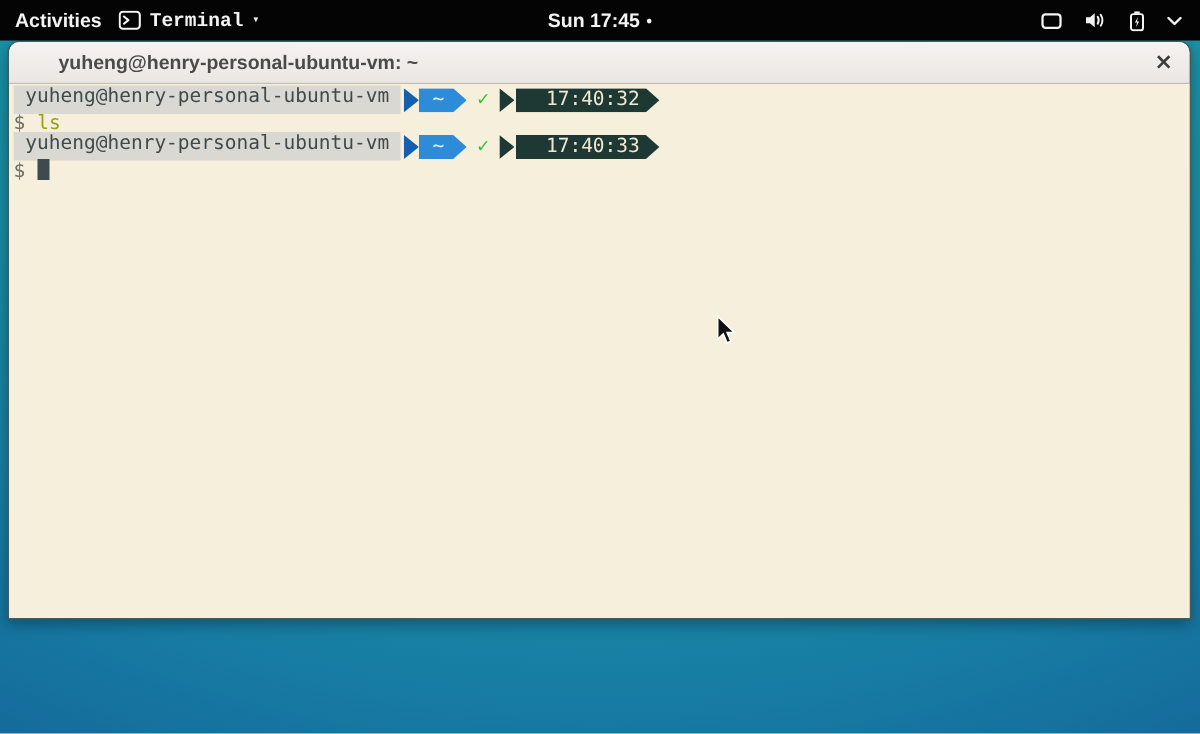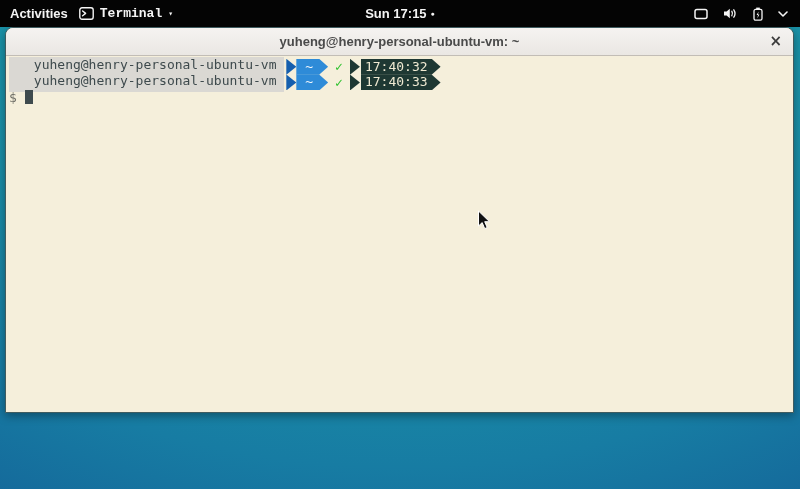--- a/index.html
+++ b/index.html
@@ -24,44 +24,44 @@
   .tb-icon{display:block;}
   
   .window{
     position:absolute;left:5px;top:27px;width:789px;height:386px;
     border:1px solid #3f5c60;border-radius:8px 8px 0 0;box-sizing:border-box;
     box-shadow:0 3px 10px rgba(0,0,0,.35);background:#f5efdb;z-index:10;
   }
   .titlebar{
     height:27px;background:linear-gradient(#f5f3f1,#eae7e3);
     border-bottom:1px solid #c2bdb6;border-radius:7px 7px 0 0;position:relative;
-    display:flex;align-items:center;justify-content:center;
+    display:flex;align-items:center;justify-content:flex-start;padding-left:33px;
   }
   .title{font-size:13px;font-weight:bold;color:#4a4a4a;}
   .close-btn{
     position:absolute;right:11px;top:50%;transform:translateY(-54%);
     font-size:15px;font-weight:bold;color:#3c3c3c;line-height:1;cursor:pointer;
     font-family:"DejaVu Sans",sans-serif;
   }
   
   .term{
     position:absolute;left:0;right:0;top:28px;bottom:0;background:#f5efdb;
     font-family:"DejaVu Sans Mono",monospace;font-size:13px;line-height:15.6px;
     color:#3e4a4d;padding:3px 0 0 3px;overflow:hidden;border-radius:0 0 0 0;
   }
   .row{white-space:pre;height:15.6px;}
   .prompt-row{display:flex;align-items:center;}
-  .seg-userhost{background:#dad8d3;color:#3e4a4d;height:19px;line-height:16px;display:inline-block;padding-left:17px;}
+  .seg-userhost{background:#dad8d3;color:#3e4a4d;height:19px;line-height:16px;display:inline-block;}
   .wedge{display:inline-block;width:10px;height:16px;clip-path:polygon(0 0,100% 50%,0 100%);}
   .wedge-blue{background:#155fae;margin-left:2px;}
   .wedge-dark{background:#1e3833;margin-left:1px;}
   .pl-body{display:inline-block;height:16px;line-height:16px;
     clip-path:polygon(0 0,calc(100% - 9px) 0,100% 50%,calc(100% - 9px) 100%,0 100%);}
   .body-blue{background:#2e8bd8;color:#eef5fb;padding:0 15px 0 9px;}
-  .body-dark{background:#1e3833;color:#efe9d2;padding:0 13px 0 4px;margin-left:1px;}
+  .body-dark{background:#1e3833;color:#efe9d2;padding:0 13px 0 20px;margin-left:1px;}
   .check{color:#2fc22f;font-weight:bold;padding:0 6px 0 7px;}
   .dollar{color:#6e6e66;}
   .cmd{color:#97a21b;margin-left:8px;}
   .dirs{color:#2c9393;}
   .cursor-block{display:inline-block;width:8px;height:14px;background:#3e4a4d;
     vertical-align:-2px;margin-left:8px;}
   
   .pointer{position:absolute;left:477px;top:210px;z-index:50;pointer-events:none;}
 </style>
 </head>
@@ -73,21 +73,21 @@
     <span class="tb-appmenu">
       <svg class="tb-icon" width="15" height="13" viewBox="0 0 15 13">
         <rect x="0.8" y="0.8" width="13.4" height="11.4" rx="2.2" fill="none" stroke="#f4f4f4" stroke-width="1.4"></rect>
         <path d="M3.6 4 L6.6 6.4 L3.6 8.8" fill="none" stroke="#f4f4f4" stroke-width="1.4" stroke-linecap="round" stroke-linejoin="round"></path>
       </svg>
       <span>Terminal</span>
       <span class="tb-caret">▾</span>
     </span>
   </div>
   <div class="tb-clock">
-    <span>Sun 17:15</span><span class="dot">●</span>
+    <span>Sun 17:45</span><span class="dot">●</span>
   </div>
   <div class="tb-right">
     <svg class="tb-icon" width="14" height="12" viewBox="0 0 14 12">
       <rect x="1" y="1.5" width="12" height="9" rx="2" fill="none" stroke="#f4f4f4" stroke-width="1.5"></rect>
     </svg>
     <svg class="tb-icon" width="15" height="13" viewBox="0 0 15 13">
       <path d="M1 4.5 L3.6 4.5 L6.8 1.8 L6.8 11.2 L3.6 8.5 L1 8.5 Z" fill="#f4f4f4"></path>
       <path d="M8.8 4.2 Q10.2 6.5 8.8 8.8" fill="none" stroke="#f4f4f4" stroke-width="1.3" stroke-linecap="round"></path>
       <path d="M10.8 2.8 Q13.2 6.5 10.8 10.2" fill="none" stroke="#f4f4f4" stroke-width="1.3" stroke-linecap="round"></path>
     </svg>
@@ -112,20 +112,21 @@
 
     <div class="row prompt-row">
       <span class="seg-userhost"> yuheng@henry-personal-ubuntu-vm </span>
       <span class="wedge wedge-blue"></span>
       <span class="pl-body body-blue">~</span>
       <span class="check">✓</span>
       <span class="wedge wedge-dark"></span>
       <span class="pl-body body-dark">17:40:32</span>
     </div>
 
+    <div class="row"><span class="dollar">$</span><span class="cmd">ls</span></div>
 
 
     <div class="row prompt-row">
       <span class="seg-userhost"> yuheng@henry-personal-ubuntu-vm </span>
       <span class="wedge wedge-blue"></span>
       <span class="pl-body body-blue">~</span>
       <span class="check">✓</span>
       <span class="wedge wedge-dark"></span>
       <span class="pl-body body-dark">17:40:33</span>
     </div>

